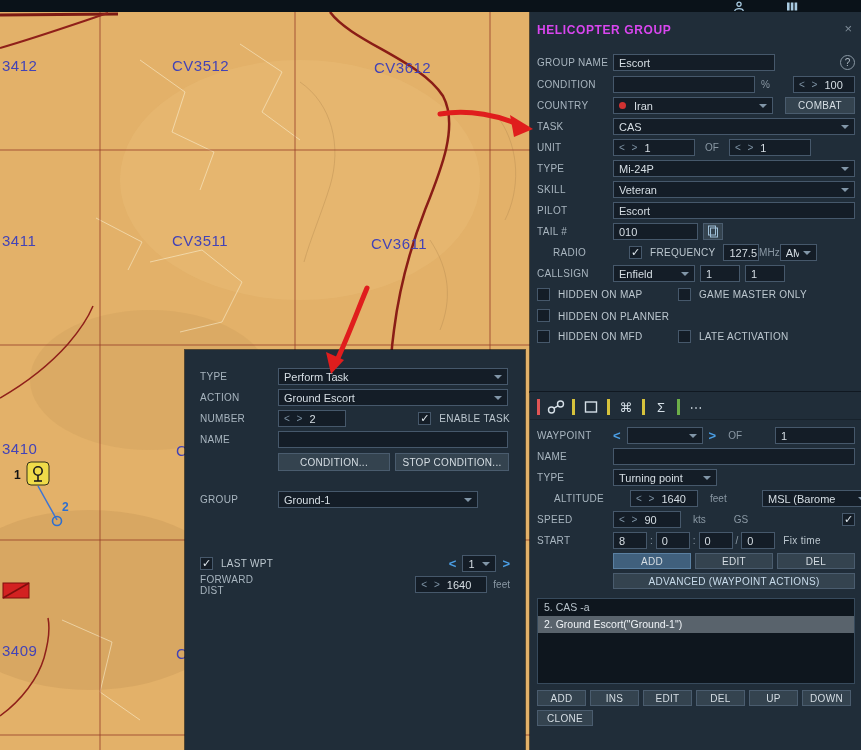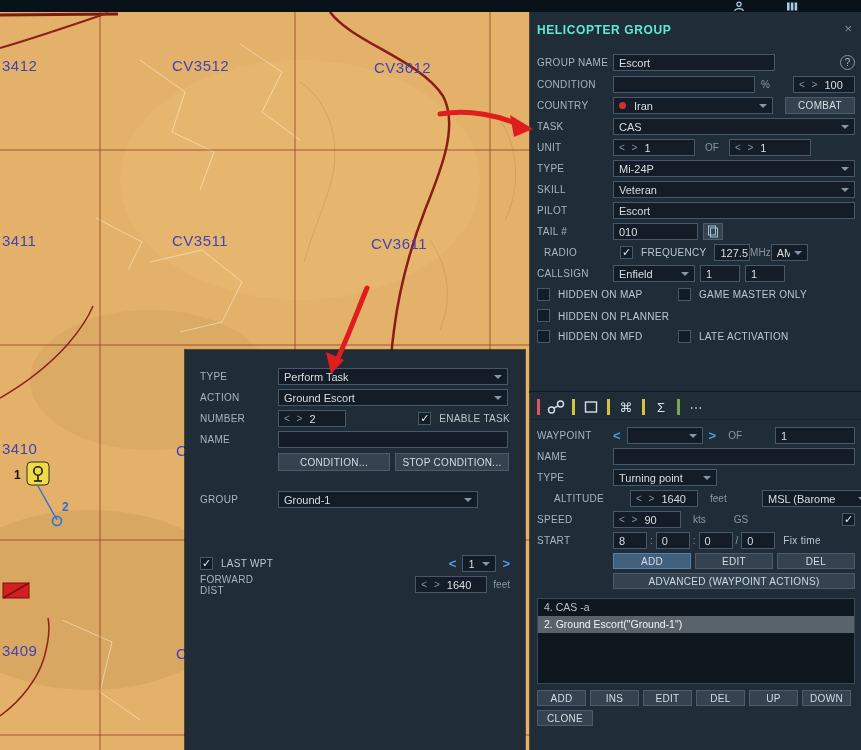--- a/index.html
+++ b/index.html
@@ -18,21 +18,21 @@
   #td .lbl{width:78px;}
   .field{background:#141d27;border:1px solid #46586b;height:17px;display:flex;align-items:center;padding:0 5px;font-size:11px;color:#d6dee4;overflow:hidden;white-space:nowrap;}
   .select{justify-content:space-between;gap:4px;}
   .caret{width:0;height:0;border-left:4px solid transparent;border-right:4px solid transparent;border-top:4px solid #8196a8;flex:none;}
   .spin .arr{color:#7e93a5;font-size:10px;letter-spacing:2px;margin-right:5px;flex:none;}
   .btn{background:#34434f;border:1px solid #4a5c6e;height:17px;display:flex;align-items:center;justify-content:center;font-size:10px;color:#d6dee4;letter-spacing:.3px;}
   .btn.hl{background:#40607d;border-color:#5a80a2;}
   .cb{width:13px;height:13px;background:#141d27;border:1px solid #46586b;flex:none;display:flex;align-items:center;justify-content:center;font-size:11px;color:#e2eaef;}
   .cb.on::after{content:"✓";}
   .cblabel{font-size:10px;color:#bcc7cf;margin-left:8px;letter-spacing:.3px;white-space:nowrap;}
-  .hdr{position:absolute;font-size:12px;font-weight:bold;color:#5eead4;letter-spacing:.6px;}
+  .hdr{position:absolute;font-size:12px;font-weight:bold;color:#d946ef;letter-spacing:.6px;}
   .closex{position:absolute;font-size:13px;color:#7e8c98;}
   .navarrow{color:#4b9fe6;font-size:13px;font-weight:bold;flex:none;}
   .unit-sm{font-size:10px;color:#8a98a4;white-space:nowrap;}
   .sep{font-size:10px;color:#8a98a4;margin:0 3px;}
   .help{width:15px;height:15px;border-radius:50%;border:1px solid #8a98a4;color:#aeb9c3;font-size:10px;display:flex;align-items:center;justify-content:center;flex:none;}
   .dot{width:7px;height:7px;border-radius:50%;background:#d03232;flex:none;margin-right:4px;}
   .listbox{position:absolute;background:#0e161e;border:1px solid #374a5c;}
   .listitem{height:17px;line-height:17px;font-size:10.5px;color:#b8c3cb;padding-left:6px;white-space:nowrap;overflow:hidden;}
   .listitem.sel{background:#59636c;color:#eef2f6;}
   .tbar{width:3px;height:16px;flex:none;}
@@ -195,21 +195,21 @@
       <span class="lbl">TAIL #</span>
       <div class="field" style="width:85px">010</div>
       <div class="btn" style="width:20px;margin-left:5px">
         <svg width="12" height="13" viewBox="0 0 12 13">
           <rect x="1.5" y="1" width="7" height="9" fill="none" stroke="#9fc0d8"></rect>
           <rect x="3.5" y="3" width="7" height="9" fill="none" stroke="#9fc0d8"></rect>
         </svg>
       </div>
     </div>
 
-    <div class="row" style="left:14px;top:232px;width:264px">
+    <div class="row" style="left:23px;top:232px;width:264px">
       <span class="lbl">RADIO</span>
       <div class="cb on"></div>
       <span class="cblabel">FREQUENCY</span>
       <div class="field" style="width:52px;margin-left:8px">127.5</div>
       <span class="unit-sm" style="">MHz</span>
       <div class="field select" style="width:55px;margin-left:auto">
         <span class="seltext">AM</span>
         <i class="caret"></i>
       </div>
     </div>
@@ -406,21 +406,21 @@
 
     <div class="row" style="left:83px;top:161px;width:242px;height:16px">
       <div class="btn hl" style="width:78px;height:16px">ADD</div>
       <div class="btn" style="width:78px;height:16px;margin-left:4px">EDIT</div>
       <div class="btn" style="width:78px;height:16px;margin-left:4px">DEL</div>
     </div>
 
     <div class="btn" style="position:absolute;left:83px;top:181px;width:242px;height:16px;color:#c9dcec">ADVANCED (WAYPOINT ACTIONS)</div>
 
     <div class="listbox" style="left:7px;top:206px;width:318px;height:86px">
-      <div class="listitem">4. CAS -a</div>
+      <div class="listitem">5. CAS -a</div>
       <div class="listitem sel">2. Ground Escort("Ground-1")</div>
     </div>
 
     <div class="row" style="left:7px;top:298px;width:318px;height:16px">
       <div class="btn" style="width:49px;height:16px">ADD</div>
       <div class="btn" style="width:49px;height:16px;margin-left:4px">INS</div>
       <div class="btn" style="width:49px;height:16px;margin-left:4px">EDIT</div>
       <div class="btn" style="width:49px;height:16px;margin-left:4px">DEL</div>
       <div class="btn" style="width:49px;height:16px;margin-left:4px">UP</div>
       <div class="btn" style="width:49px;height:16px;margin-left:4px">DOWN</div>

